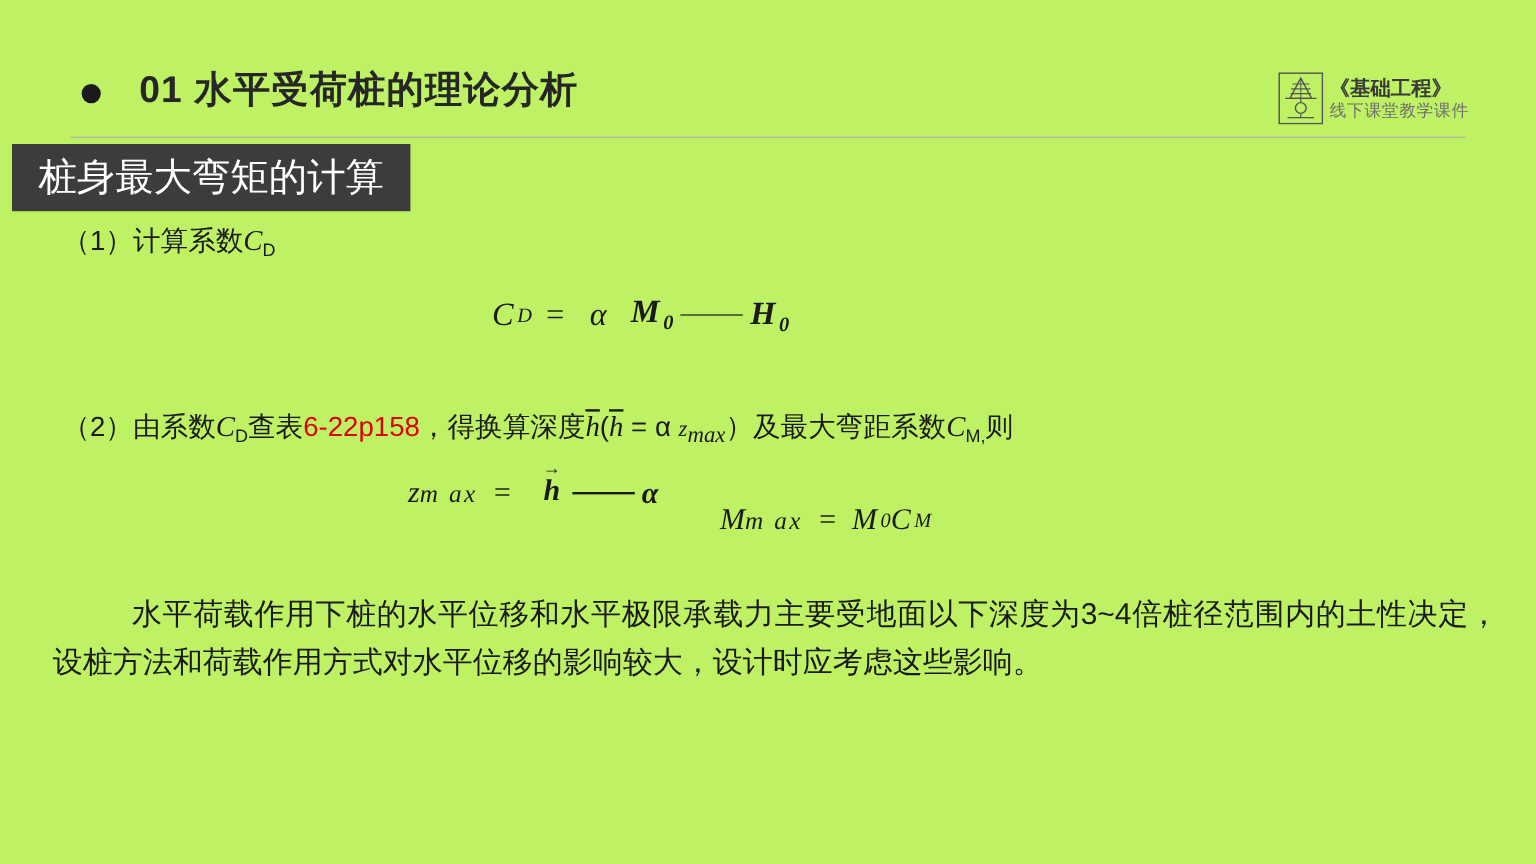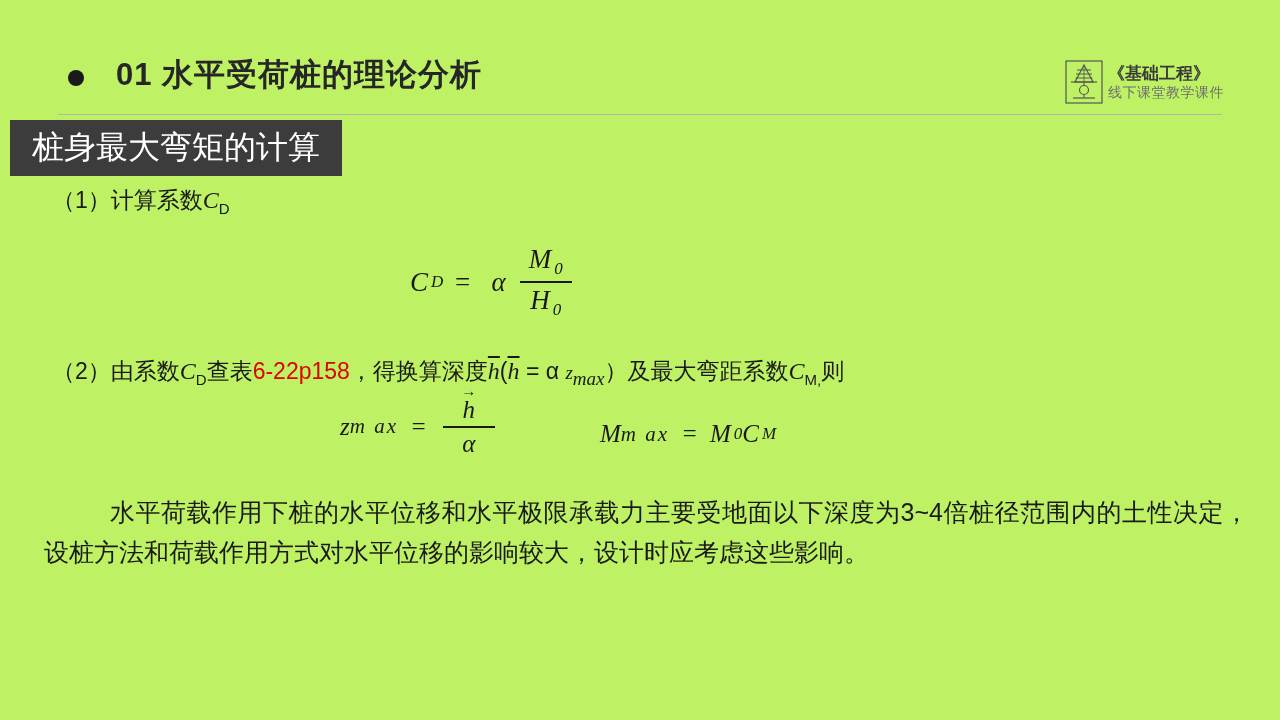--- a/index.html
+++ b/index.html
@@ -106,21 +106,21 @@
     position: absolute;
     left: 52px;
     top: 185px;
     font-size: 23px;
     color: #1a1a1a;
     white-space: nowrap;
   }
   .item2 {
     position: absolute;
     left: 52px;
-    top: 356px;
+    top: 340px;
     font-size: 23px;
     color: #1a1a1a;
     white-space: nowrap;
   }
   .red {
     color: #e00000;
   }
   .sub {
     font-size: 15px;
     vertical-align: sub;
@@ -149,23 +149,24 @@
     font-family: "Liberation Serif", serif;
     font-style: italic;
     font-size: 27px;
     color: #1a1a1a;
   }
   .formula1 .eq, .formula1 .alpha {
     margin: 0 10px;
   }
   .frac {
     display: inline-flex;
-    flex-direction: column;
+    flex-direction: row;
     align-items: center;
     margin: 0 4px;
+    font-weight: bold;
   }
   .frac .num {
     padding: 0 6px 2px 6px;
   }
   .frac .bar {
     width: 100%;
     min-width: 52px;
     height: 1.5px;
     background: #1a1a1a;
   }

